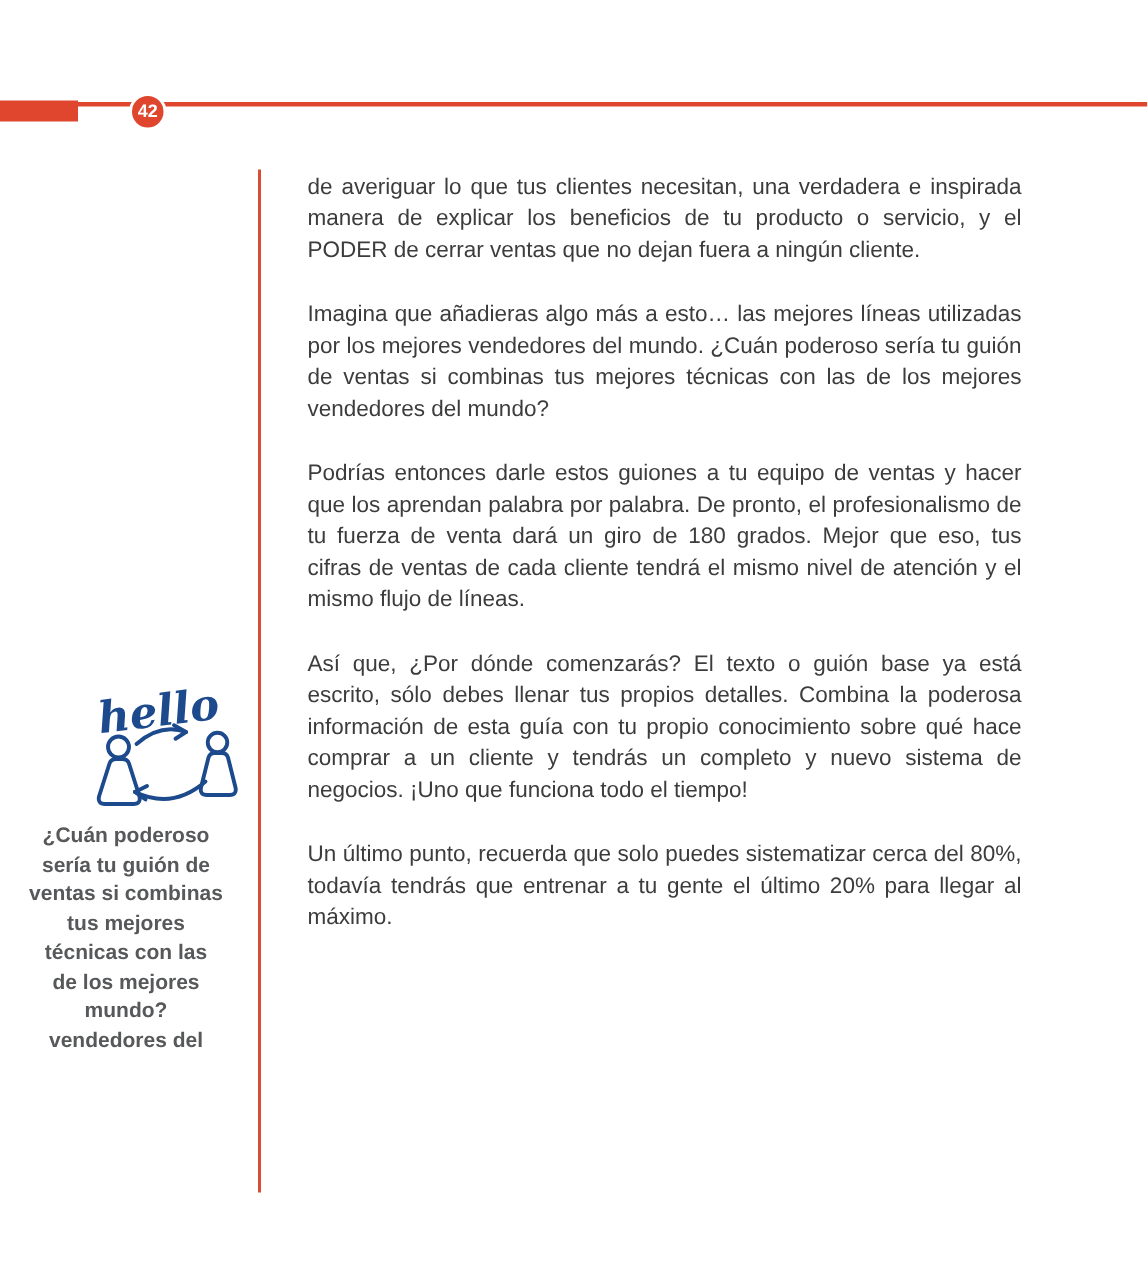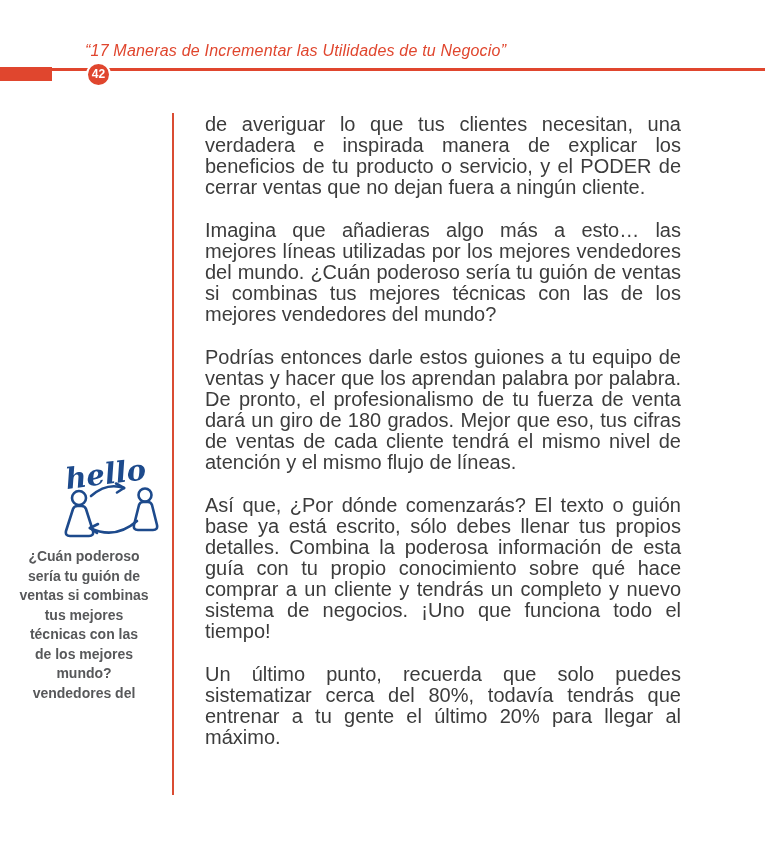--- a/index.html
+++ b/index.html
@@ -93,32 +93,31 @@
 
   
   .body-text {
     position: absolute;
     left: 205px;
     top: 114px;
     width: 476px;
   }
   .body-text p {
     margin: 0 0 22px 0;
-    font-size: 20px;
+    font-size: 15px;
     line-height: 21px;
     text-align: justify;
     color: #3c3c3c;
   }
 </style>
 </head>
 <body>
 
 <div class="page">
 
-  <div class="running-title">“17 Maneras de Incrementar las Utilidades de tu Negocio”</div>
   <div class="header-rule"></div>
   <div class="page-number-bar"></div>
   <div class="page-number-badge">42</div>
 
   <div class="column-divider"></div>
 
   <svg class="doodle" viewBox="0 0 125 105" xmlns="http://www.w3.org/2000/svg">
     <g fill="none" stroke="#1d4a8c" stroke-width="2.6" stroke-linecap="round" stroke-linejoin="round">
 
       <g>

